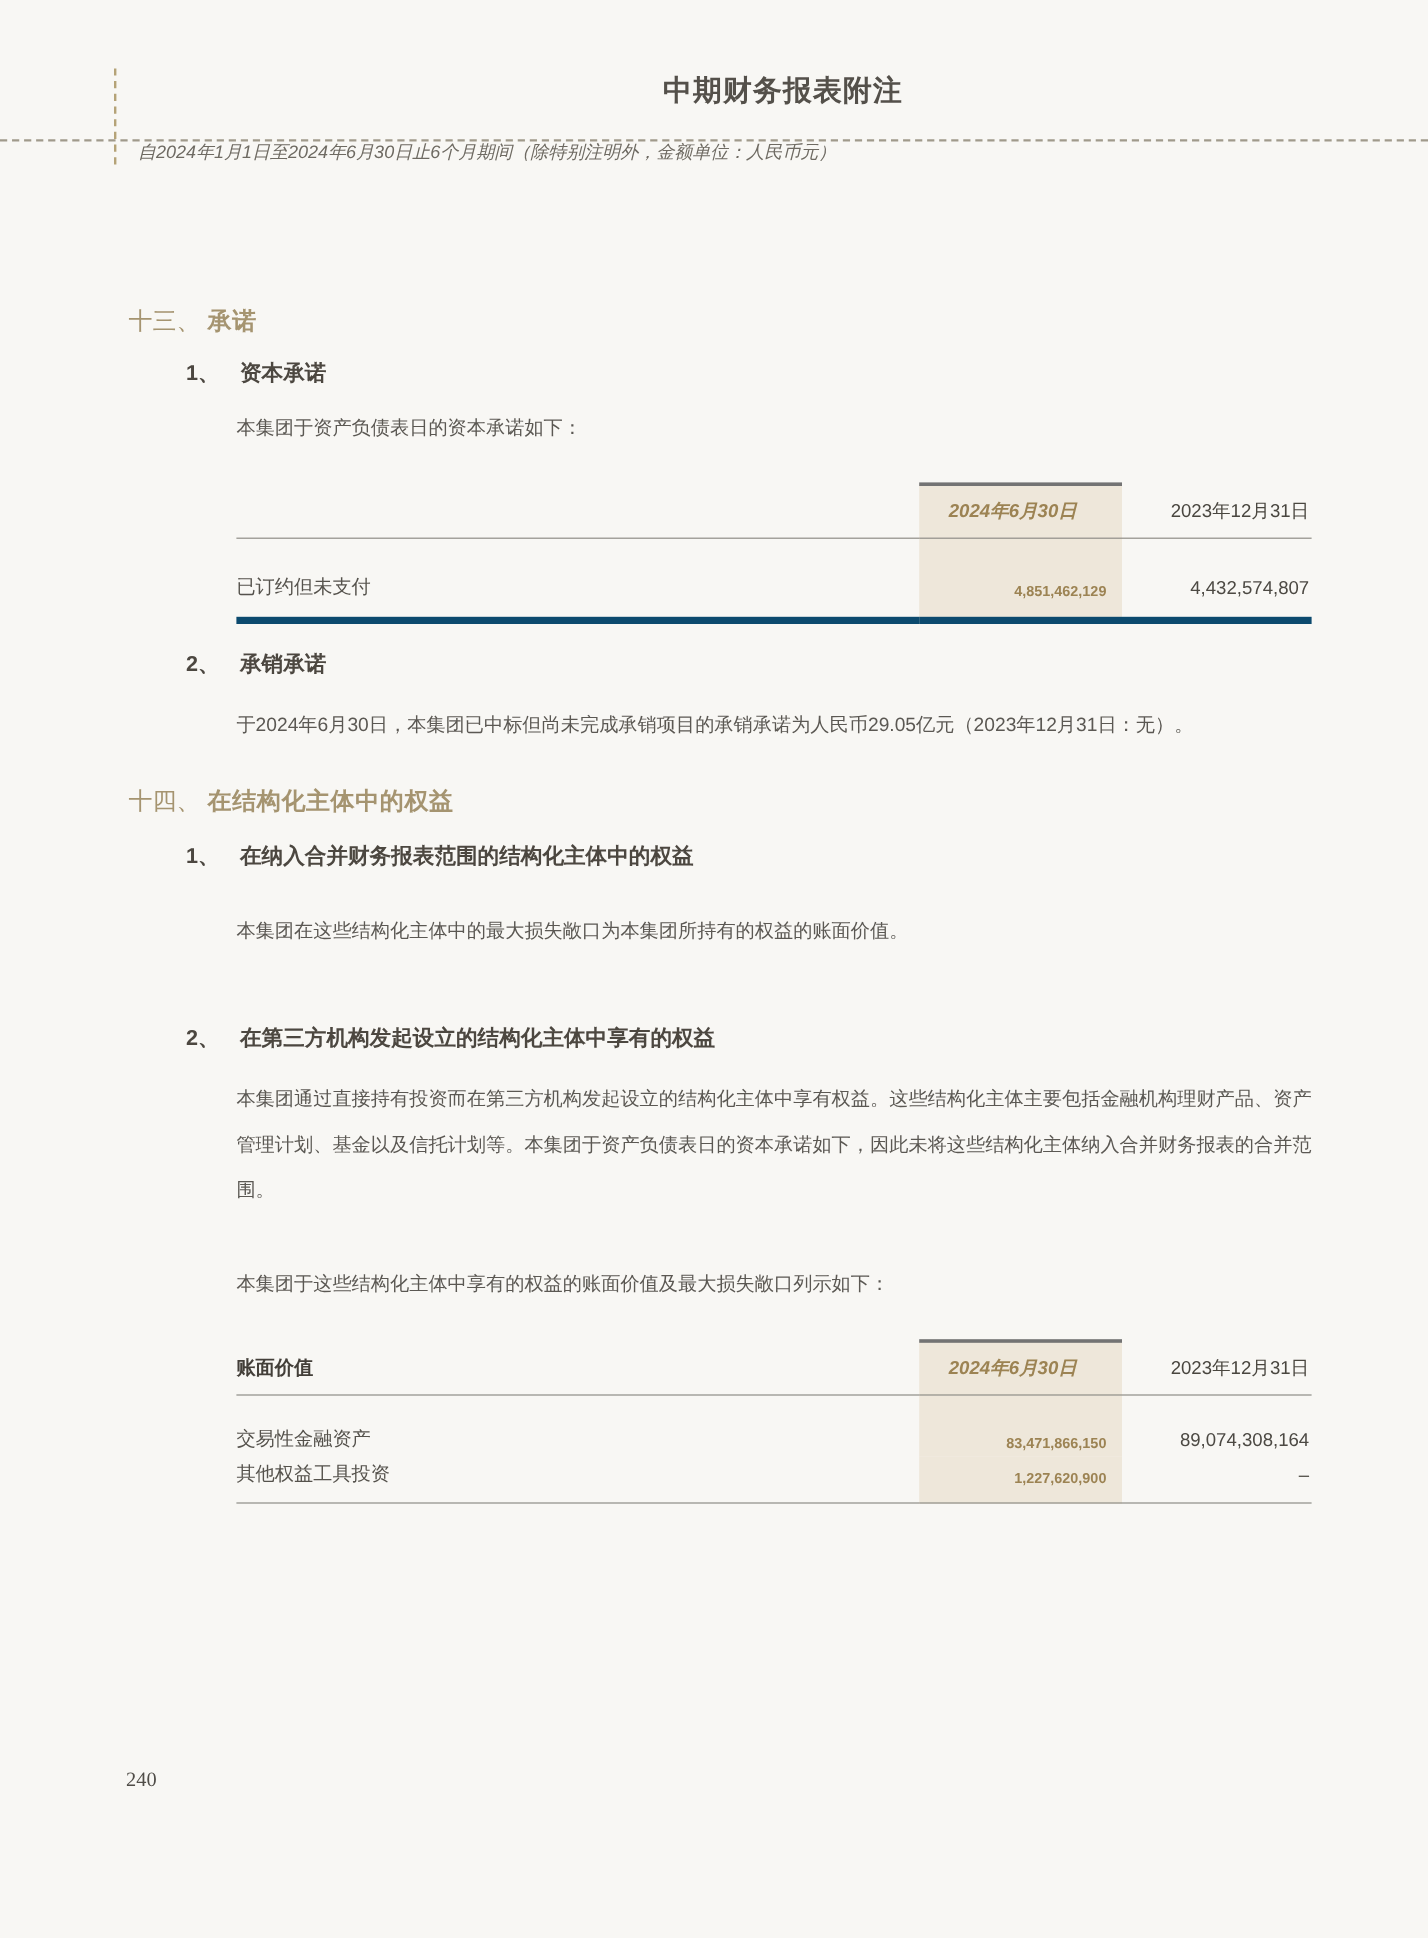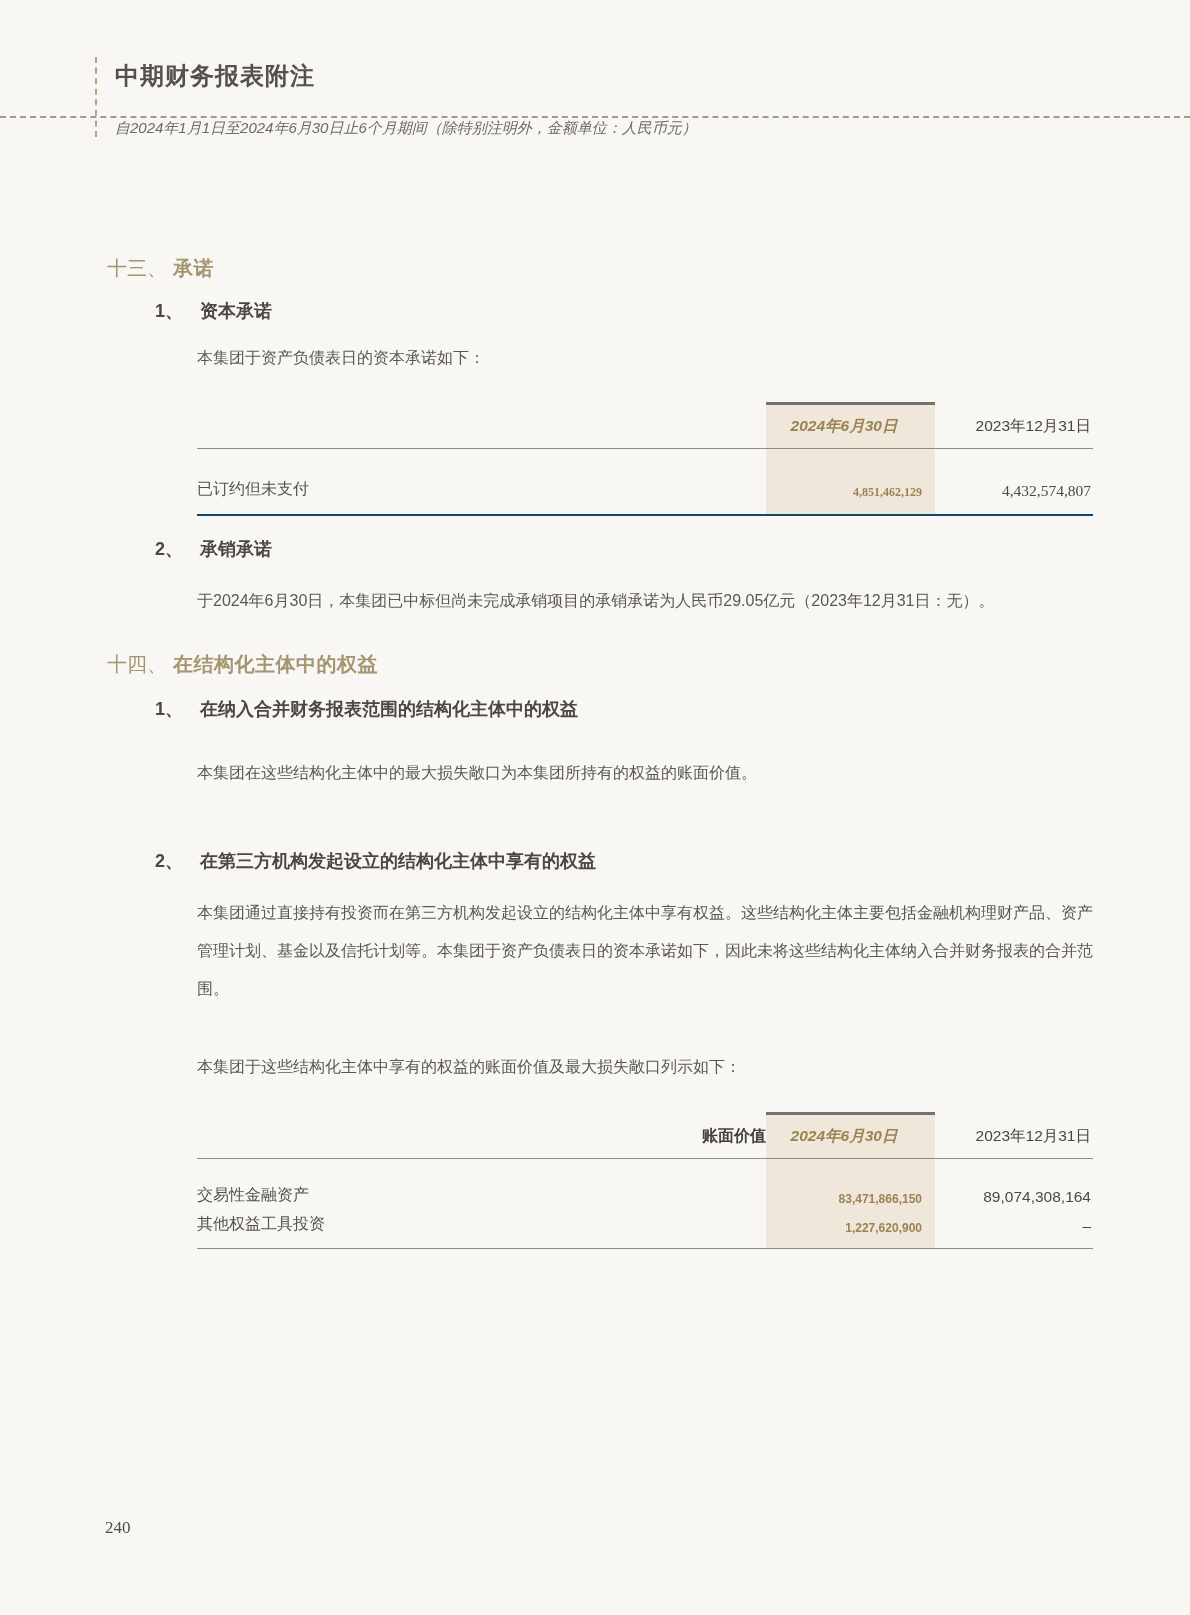--- a/index.html
+++ b/index.html
@@ -30,20 +30,21 @@
   }
 
   .doc-header { position: relative; padding: 60px 0 0 115px; }
   .doc-title {
     font-family: "Liberation Serif", "DejaVu Serif", serif;
     font-size: 24px;
     font-weight: 700;
     letter-spacing: 1px;
     color: #54504a;
     line-height: 32px;
+    text-align: center;
   }
   .doc-subtitle {
     margin-top: 26px;
     font-style: italic;
     font-size: 15px;
     color: #6e6a62;
     line-height: 20px;
   }
 
   
@@ -89,21 +90,20 @@
   table.fin col.c-cur   { width: 169px; }
   table.fin col.c-prior { width: 158px; }
 
   table.fin td { vertical-align: bottom; }
 
   tr.t-head td {
     border-bottom: 1px solid #8f8d87;
     padding-bottom: 11px;
     font-size: 15.5px;
     height: 45px;
-    text-align: right;
   }
   tr.t-head td.cell-label { color: #433f39; font-weight: 700; font-size: 16px; }
   tr.t-head td.cell-cur {
     background: #eee7da;
     border-top: 3px solid #737373;
     color: #9c8353;
     font-weight: 700;
     text-align: center;
     padding-right: 13px;
     font-style: italic;
@@ -124,42 +124,42 @@
     font-size: 12px;
   }
   tr.t-row td.cell-prior {
     text-align: right;
     padding-right: 2px;
     color: #4c4943;
     font-size: 15.5px;
   }
   tr.t-row.row-mid td   { padding-top: 26px; padding-bottom: 4px; }
   tr.t-row.row-last td  { padding-top: 4px; padding-bottom: 13px; border-bottom: 1px solid #8f8d87; }
-  tr.t-row.row-only td  { padding-top: 30px; padding-bottom: 14px; border-bottom: 2px solid #0c4a6e; font-family: Liberation Serif, serif; }
+  tr.t-row.row-only td  { padding-top: 30px; padding-bottom: 14px; border-bottom: 6px solid #0c4a6e; }
 
   
   .mt-s13       { margin-top: 116px; }
   .mt-sub1      { margin-top: 16px; }
   .mt-intro1    { margin-top: 22px; }
   .mt-table1    { margin-top: 32px; }
   .mt-sub2-13   { margin-top: 20px; }
   .mt-body2-13  { margin-top: 20px; }
   .mt-s14       { margin-top: 30px; }
   .mt-sub1-14   { margin-top: 18px; }
   .mt-para1-14  { margin-top: 17px; }
   .mt-para2-14  { margin-top: 32px; }
   .mt-sub2-14   { margin-top: 56px; }
   .mt-para3-14  { margin-top: 20px; }
   .mt-para4-14  { margin-top: 40px; }
   .mt-table2    { margin-top: 26px; }
 
   .page-number {
     position: absolute;
     left: 105px;
-    top: 1518px;
+    top: 1473px;
     font-family: "Liberation Serif", "DejaVu Serif", serif;
     font-size: 17px;
     color: #504d48;
   }
 </style>
 </head>
 <body>
 
 <div class="page">
 

